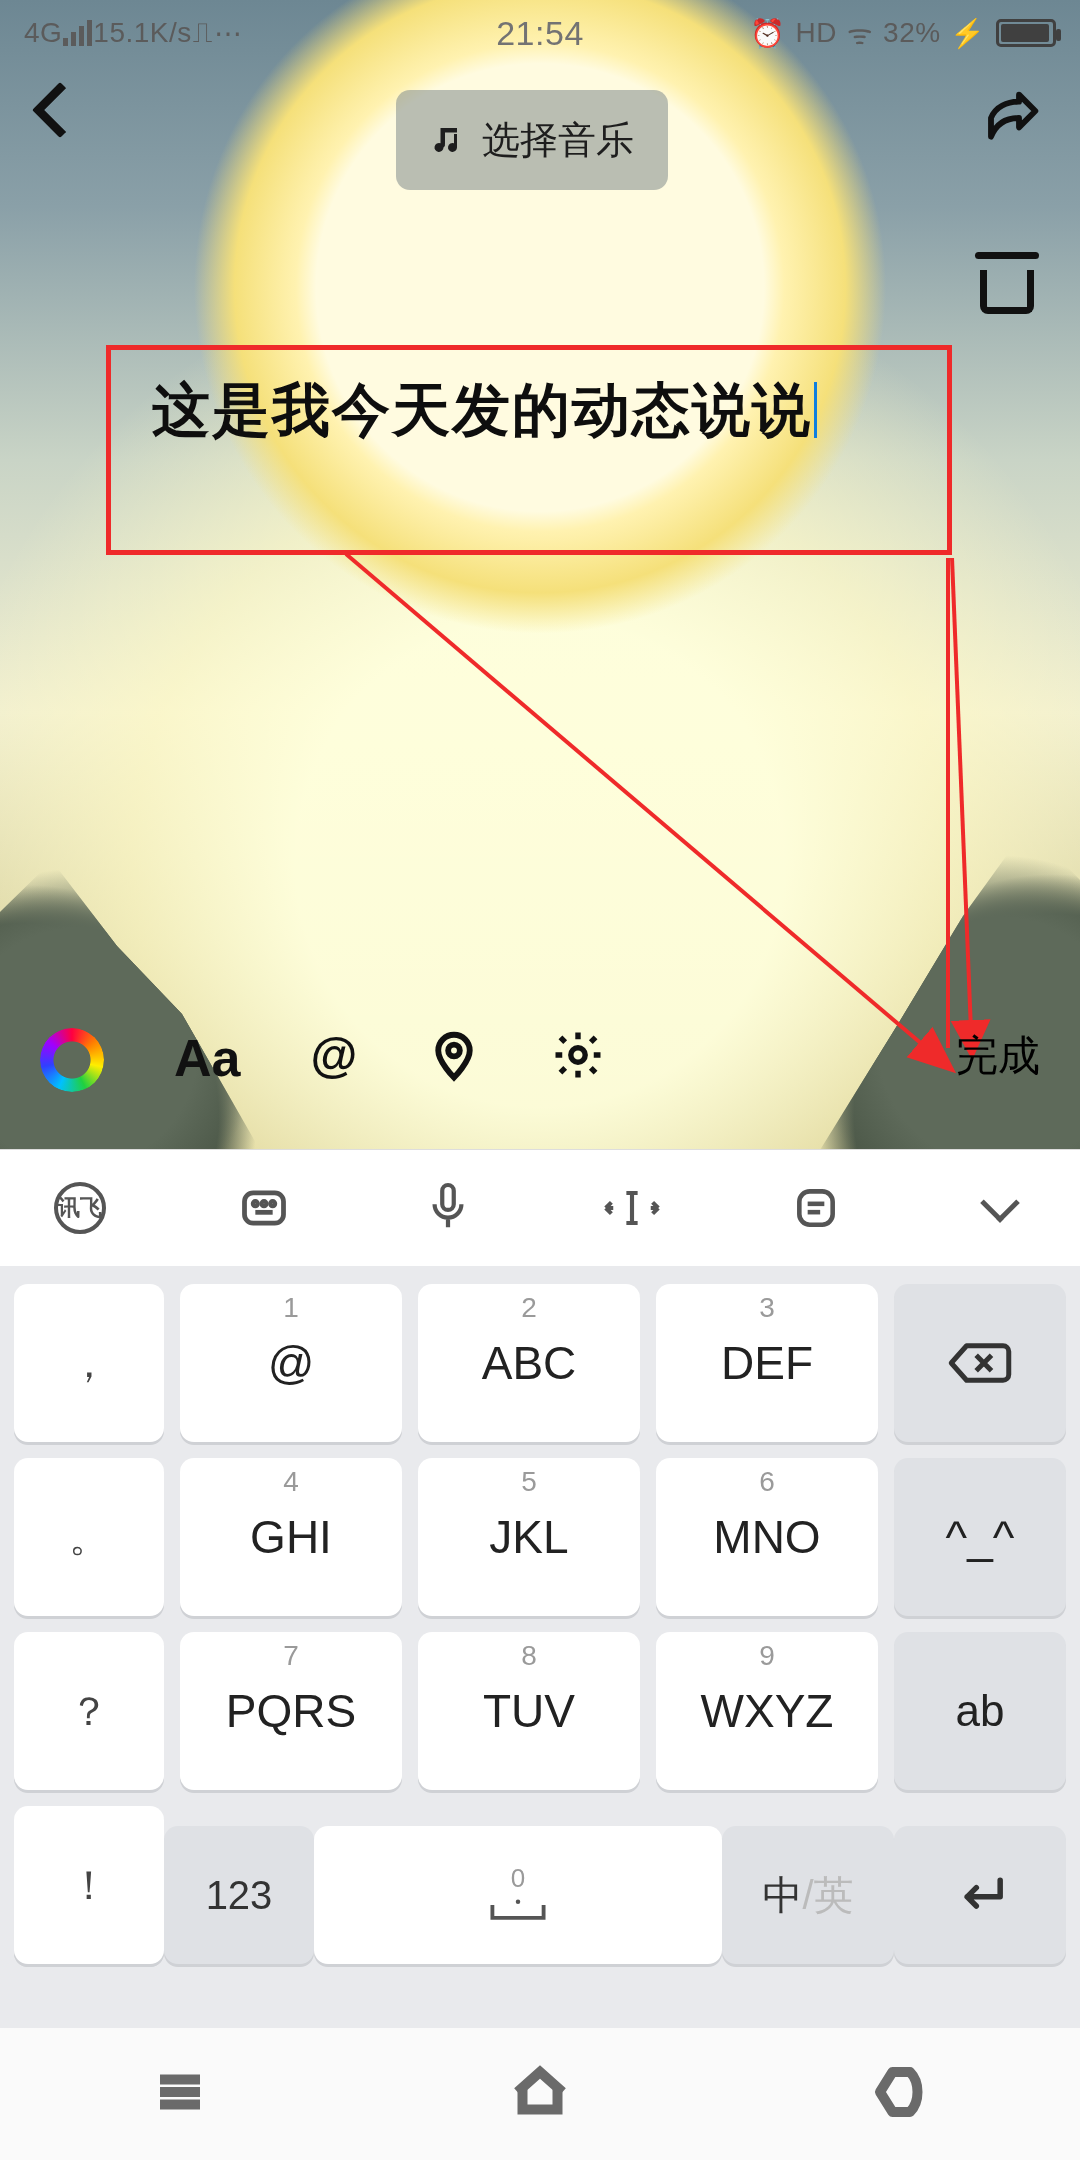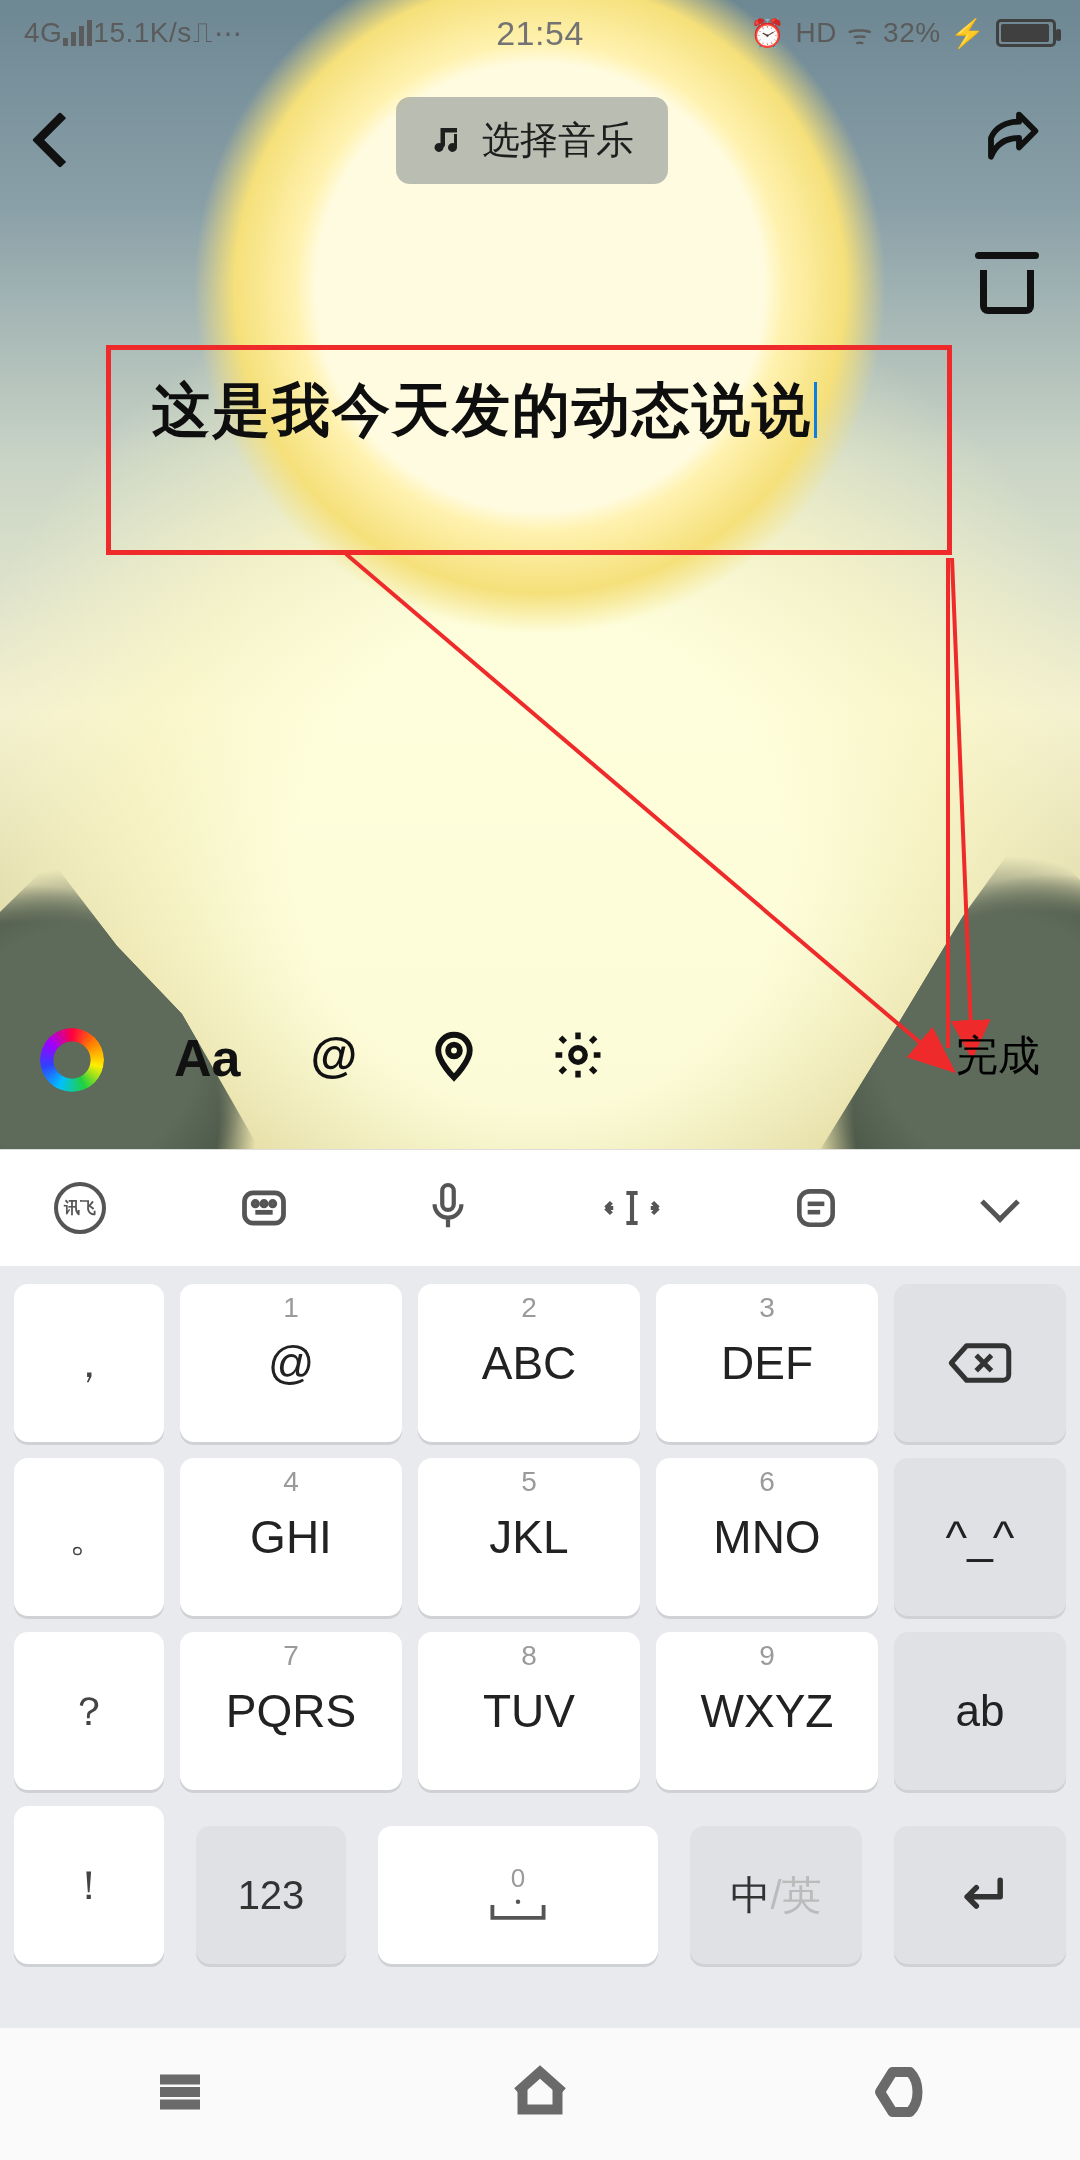--- a/index.html
+++ b/index.html
@@ -37,21 +37,21 @@
   .sigbars { display:inline-flex; align-items:flex-end; gap:3px; height:26px; }
   .sigbars i { width:5px; background:#5b5b5b; display:block; }
   .sigbars i:nth-child(1){height:8px}.sigbars i:nth-child(2){height:14px}.sigbars i:nth-child(3){height:20px}.sigbars i:nth-child(4){height:26px}
 
   .batt { display:inline-flex; align-items:center; }
   .batt .shell { width:60px; height:28px; border:3px solid #404040; border-radius:5px; position:relative; }
   .batt .shell::after { content:""; position:absolute; right:-8px; top:7px; width:5px; height:12px; background:#404040; border-radius:2px; }
   .batt .fill { position:absolute; left:2px; top:2px; bottom:2px; width:88%; background:#404040; border-radius:2px; }
 
   
-  .topbar { position:absolute; top:90px; left:0; right:0; height:100px; display:flex; align-items:center; padding:0 40px; }
+  .topbar { position:absolute; top:90px; left:0; right:0; height:100px; display:flex; padding:0 40px; }
   .back-chevron { width:40px; height:40px; border-left:9px solid #111; border-bottom:9px solid #111; transform:rotate(45deg); border-radius:3px; }
   .music-pill { margin:0 auto; background:rgba(130,140,140,0.55); color:#1e1e1e; border-radius:14px; padding:18px 34px; display:flex; align-items:center; gap:16px; font-size:38px; }
   .share-ico { width:56px; height:56px; }
 
   
   .tmpl-btn { position:absolute; top:270px; right:46px; }
   .tmpl-ico { display:block; width:54px; height:44px; border:7px solid #111; border-top:none; border-radius:0 0 8px 8px; position:relative; }
   .tmpl-ico::before { content:""; position:absolute; top:-18px; left:-12px; right:-12px; height:7px; background:#111; border-radius:4px; }
 
   
@@ -84,36 +84,36 @@
   .done-btn { margin-left:auto; font-size:42px; color:#000000; }
 
   
   .kb-acc {
     position:absolute; top:1150px; left:0; right:0; height:116px;
     background:#fff; box-shadow:0 -1px 0 #ddd;
     display:flex; align-items:center; justify-content:space-between; padding:0 50px;
     color:#555;
   }
   .kb-acc .item { width:60px; height:60px; display:flex; align-items:center; justify-content:center; }
-  .round-badge { width:52px; height:52px; border:4px solid #555; border-radius:50%; display:flex; align-items:center; justify-content:center; font-size:16px; font-weight:700; }
+  .round-badge { width:52px; height:52px; border:4px solid #555; border-radius:50%; display:flex; align-items:center; justify-content:center; font-size:22px; font-weight:700; }
   .kb-chevron { width:28px; height:28px; border-right:5px solid #555; border-bottom:5px solid #555; transform:rotate(45deg); margin-top:-10px; }
 
   
   .kb { position:absolute; top:1266px; left:0; right:0; bottom:0; background:#e9eaed; padding:18px 14px 0; }
   .kb-grid { display:grid; grid-template-columns:150px 1fr 1fr 1fr 172px; grid-auto-rows:158px; gap:16px; }
   .key {
     background:#fff; border-radius:14px; box-shadow:0 3px 0 #cfd1d5;
     display:flex; flex-direction:column; align-items:center; justify-content:center;
     font-size:46px; color:#222; position:relative;
   }
   .key .num { position:absolute; top:8px; font-size:28px; color:#9a9a9a; }
   .key.func { background:#dfe1e5; }
   .key.side { font-size:40px; color:#444; }
   .key.ab { font-size:44px; }
-  .bottom-row { display:grid; grid-template-columns:150px 150px 1fr 172px 172px; gap:32px; margin-top:16px; }
+  .bottom-row { display:grid; grid-template-columns:150px 150px 1fr 172px 172px; gap:0; margin-top:16px; }
   .bkey { height:138px; background:#dfe1e5; border-radius:14px; box-shadow:0 3px 0 #cfd1d5; display:flex; align-items:center; justify-content:center; font-size:40px; color:#333; }
   .space { background:#fff; flex-direction:column; }
   .space .num { font-size:26px; color:#9a9a9a; margin-bottom:4px; }
   .lang .b { color:#bbb; }
 
   
   .nav { position:absolute; bottom:0; left:0; right:0; height:132px; background:#fafafa; display:flex; align-items:center; justify-content:space-around; }
   .nav svg { width:60px; height:60px; stroke:#6a6a6a; fill:none; stroke-width:4; }
 </style>
 </head>

